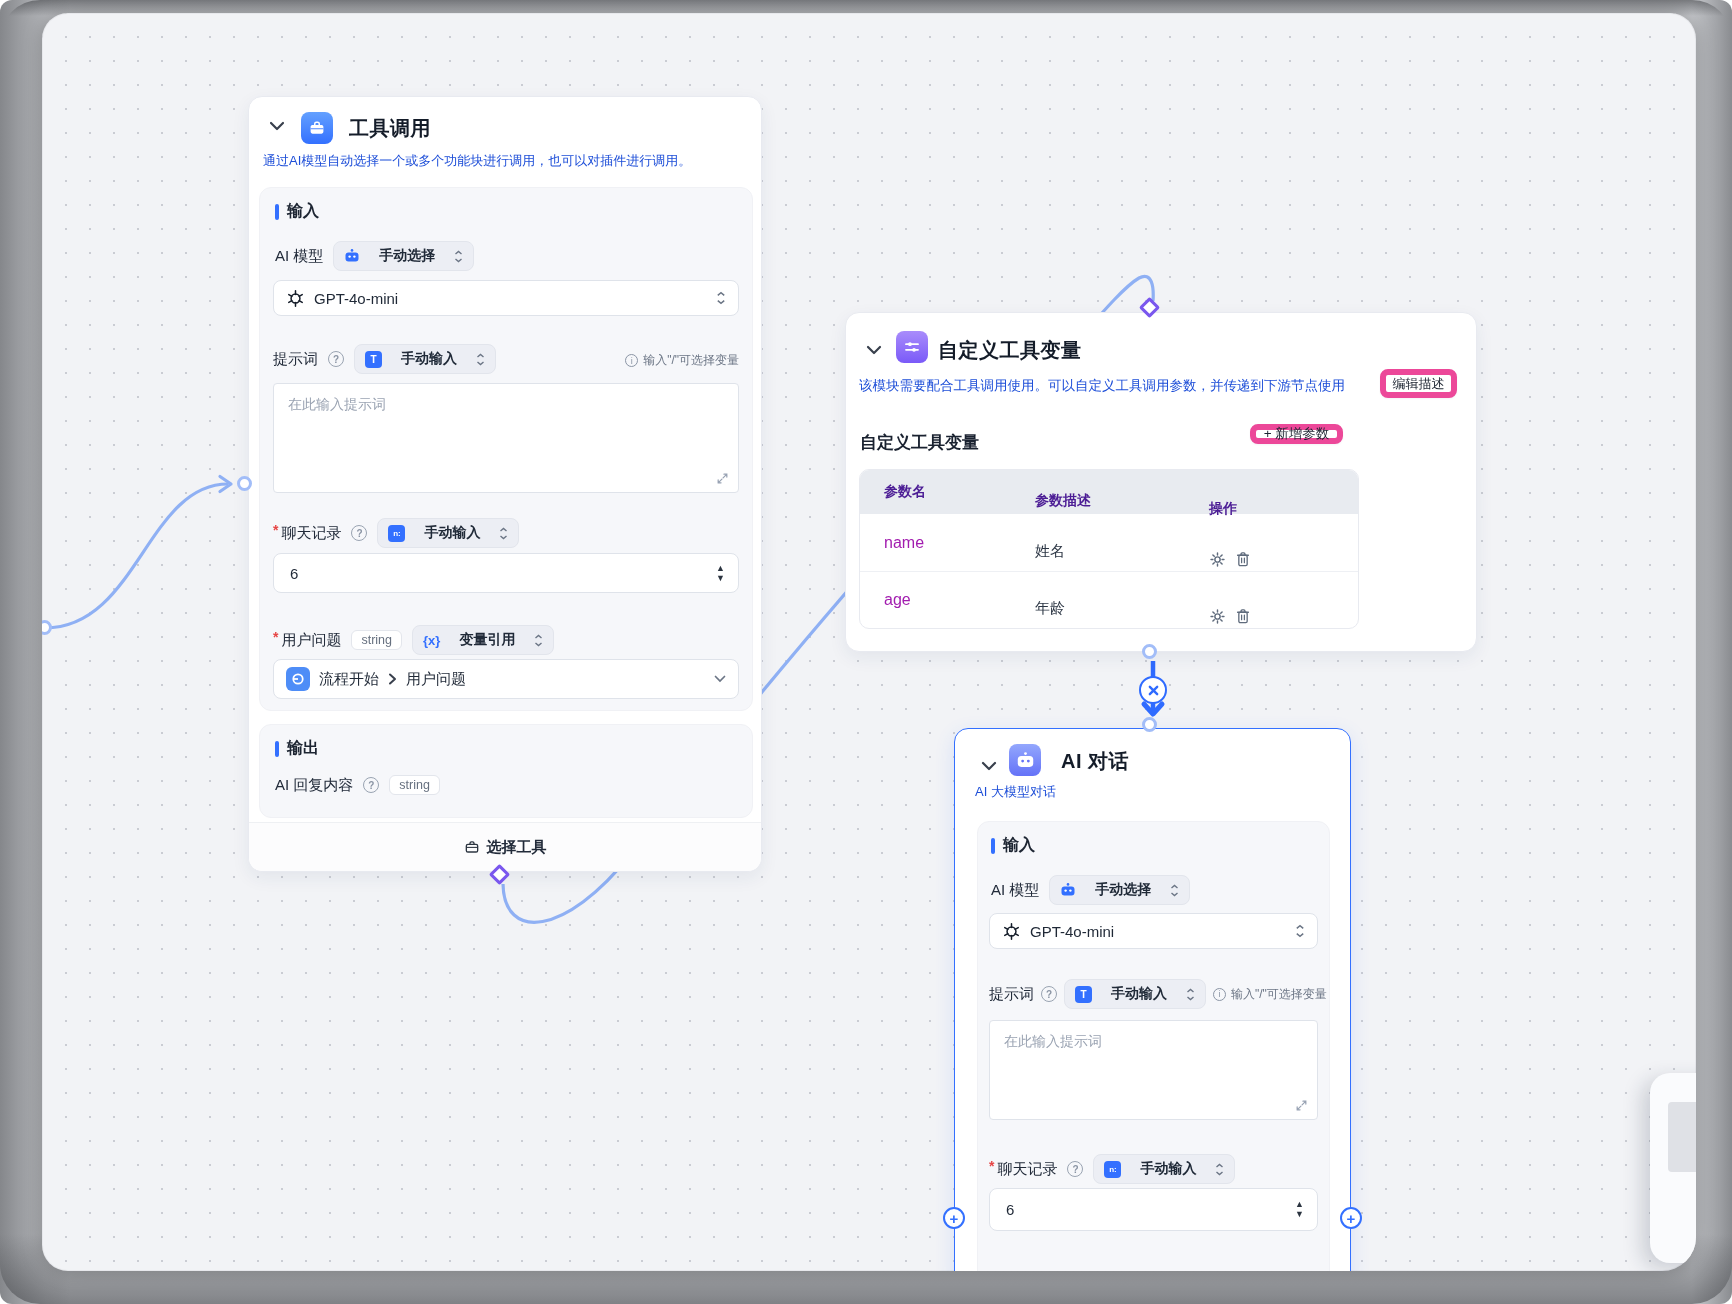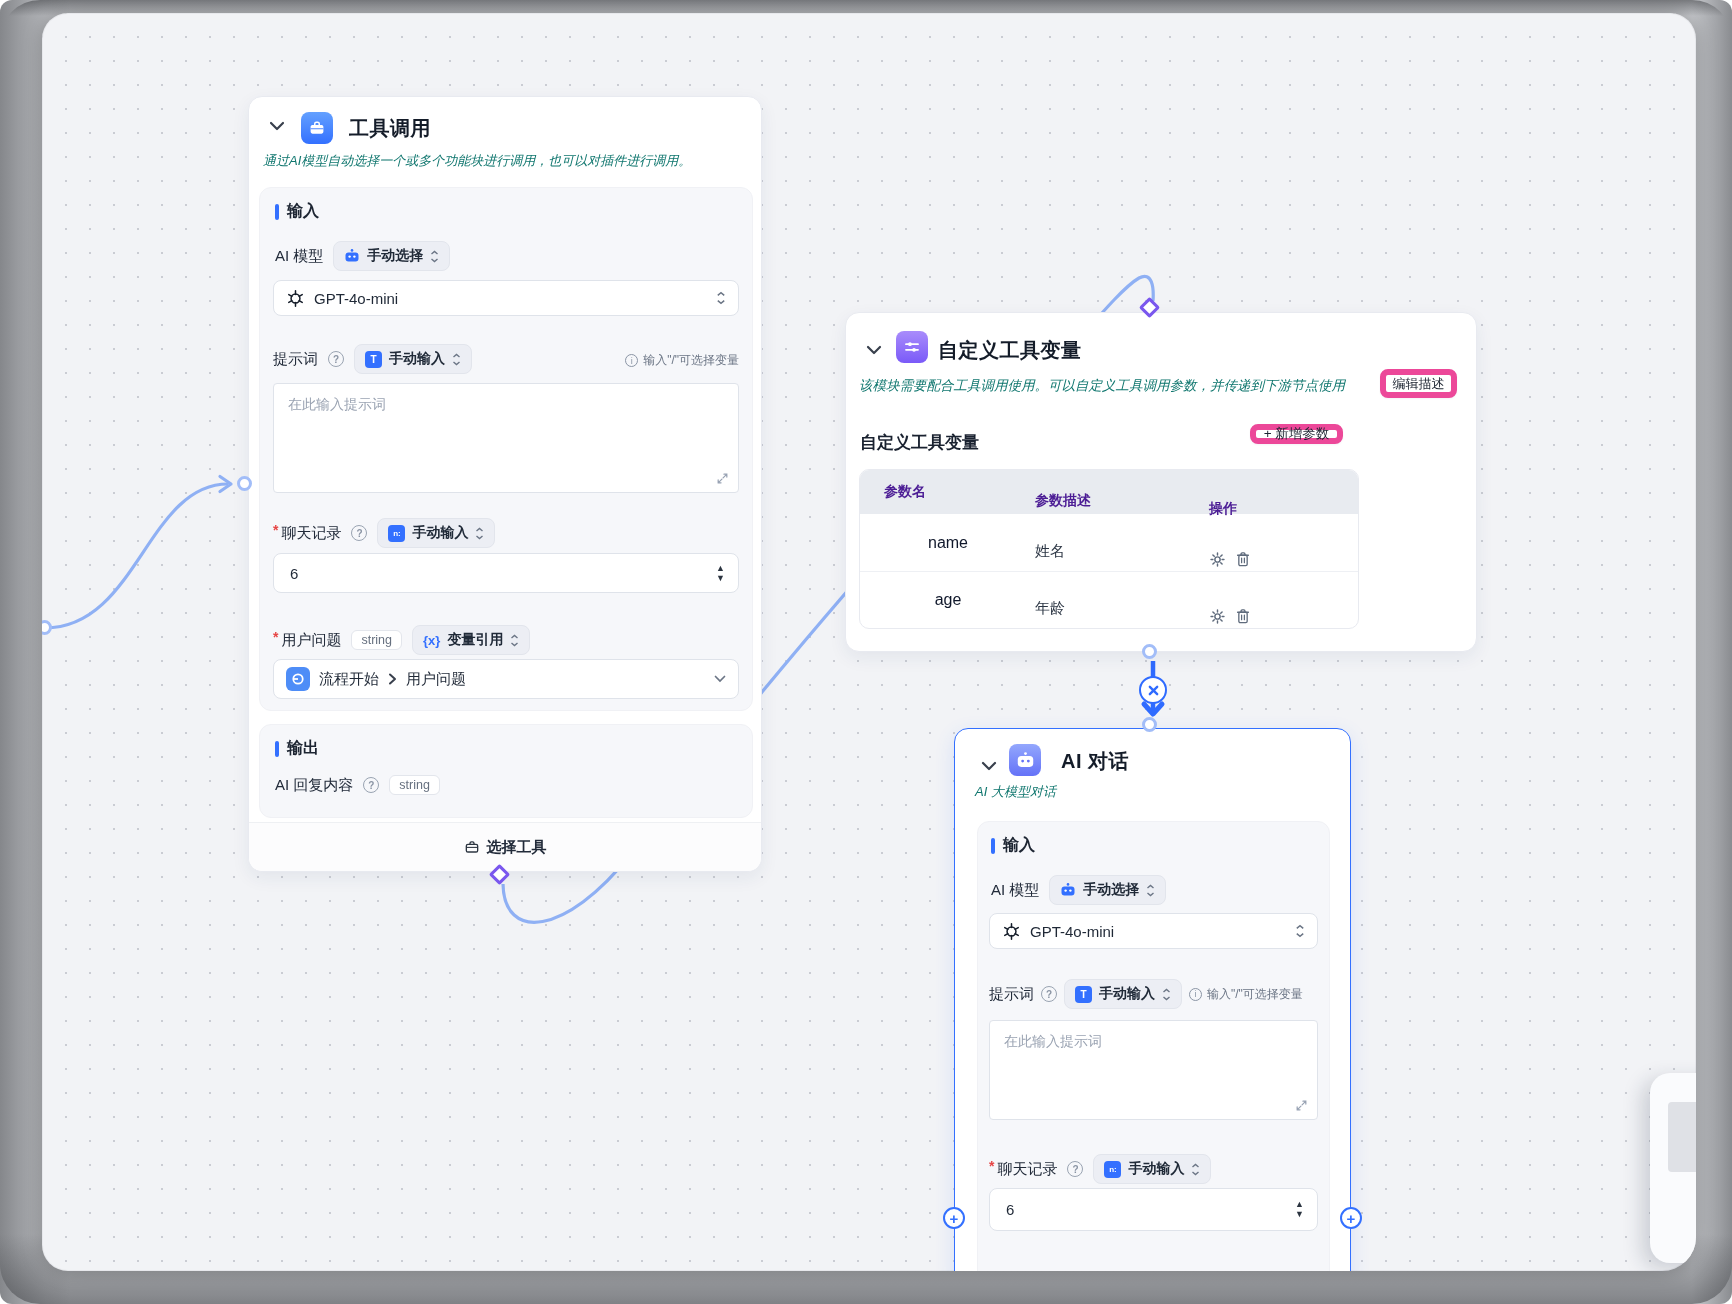--- a/index.html
+++ b/index.html
@@ -16,36 +16,36 @@
   .abs { position:absolute; }
 
   
   .edges { position:absolute; left:0; top:0; width:1654px; height:1258px; z-index:1; }
 
   
   .card { position:absolute; background:#fff; border-radius:14px; border:1px solid #e8eaf0;
     box-shadow:0 6px 18px rgba(25,50,100,.07); z-index:2; }
   .card.selected { border:1.6px solid #3370ff; box-shadow:0 6px 20px rgba(51,112,255,.14); }
   .node-title { font-size:20px; font-weight:700; color:#141c29; letter-spacing:.5px; }
-  .node-desc { font-size:13px; color:#0f766e;font-style:italic; }
+  .node-desc { font-size:13px; color:#1d4ed8; }
   .hicon { width:32px; height:32px; border-radius:8px; display:flex; align-items:center; justify-content:center; }
   .hicon.blue   { background:linear-gradient(180deg,#63a0ff,#3370ff); }
   .hicon.purple { background:linear-gradient(180deg,#a98cfb,#7a5af8); }
   .hicon.ai     { background:linear-gradient(180deg,#93a7fd,#6472f7); }
 
   .section { position:absolute; background:#f6f7fa; border-radius:12px; border:1px solid #f0f1f5; }
   .sec-head { display:flex; align-items:center; gap:8px; font-size:16px; font-weight:700; color:#1d2532; }
   .sec-bar { width:4px; height:16px; border-radius:2px; background:#3370ff; }
 
   .row { display:flex; align-items:center; gap:10px; }
   .lab { font-size:15px; color:#222b3a; font-weight:500; }
   .star { color:#e64545; font-size:14px; font-weight:700; margin-right:1px; position:relative; top:-3px; }
   .qmark { width:16px; height:16px; border:1.4px solid #9aa4b2; border-radius:50%; color:#8a94a4;
     font-size:10px; font-weight:700; display:inline-flex; align-items:center; justify-content:center; }
-  .pill { display:inline-flex; align-items:center; gap:7px; background:#ecEEf4; background:#eceef4;
+  .pill { display:inline-flex; align-items:center; gap:19px; background:#ecEEf4; background:#eceef4;
     border:1px solid #e2e5ec; border-radius:8px; padding:5px 10px; font-size:14px; font-weight:600; color:#202a38; cursor:pointer; }
   .sqicon { width:17px; height:17px; border-radius:4px; background:#3370ff; color:#fff; display:inline-flex;
     align-items:center; justify-content:center; font-weight:700; }
   .tag { display:inline-flex; align-items:center; border:1px solid #e3e6ec; background:#fff; border-radius:6px;
     padding:2px 9px; font-size:12.5px; color:#66707f; }
   .hint { display:inline-flex; align-items:center; gap:5px; font-size:12px; color:#6b7585; }
   .icirc { width:13px; height:13px; border:1.3px solid #8b95a5; border-radius:50%; color:#8b95a5; font-size:9px;
     font-style:normal; display:inline-flex; align-items:center; justify-content:center; }
 
   .selbox { position:absolute; display:flex; align-items:center; gap:9px; background:#fff;
@@ -62,21 +62,21 @@
   .steppers span { font-size:9px; line-height:9px; color:#2b3440; }
 
   .ghost-btn { display:inline-flex; align-items:center; justify-content:center; background:#fff; border:6px solid #ec4899;
     border-radius:8px; font-size:13px; color:#1d2532; cursor:pointer; box-shadow:0 1px 2px rgba(20,40,80,.05); }
 
   
   .ptable { position:absolute; background:#fff; border:1px solid #e8eaf0; border-radius:10px; overflow:hidden; }
   .ptable .thead { display:flex; background:#e8ebf0; height:44px; align-items:center; font-size:14px; font-weight:700; color:#4c1d95; }
   .ptable .trow { display:flex; align-items:center; height:57px; border-top:1px solid #eef0f4; }
   .c1 { width:152px; padding-left:24px; } .c2 { width:173px; padding-left:23px;margin-top:17px; } .c3 { width:173px; padding-left:24px;margin-top:33px; }
-  .cellname { font-size:16px; color:#0f172a;text-align:center; } .celldesc { font-size:15px; color:#2c3644; }
+  .cellname { font-size:16px; color:#a21caf; } .celldesc { font-size:15px; color:#2c3644; }
   .opicons { display:flex; gap:9px; align-items:center; }
 
   .footerbar { position:absolute; left:0; right:0; bottom:0; height:49px; border-top:1px solid #eef0f3;
     background:#fcfcfd; border-radius:0 0 13px 13px; display:flex; align-items:center; justify-content:center;
     gap:7px; font-size:15px; font-weight:600; color:#222b3a; cursor:pointer; }
 
   
   .h-circle { position:absolute; width:15px; height:15px; border-radius:50%; background:#fff; border:3.2px solid #a2bdf8; z-index:6; }
   .h-diamond { position:absolute; width:15px; height:15px; background:#fff; border:3.6px solid #7a57ee; transform:rotate(45deg); border-radius:2px; z-index:6; }
   .h-plus { position:absolute; width:22px; height:22px; border-radius:50%; background:#fff; border:2px solid #3370ff;

